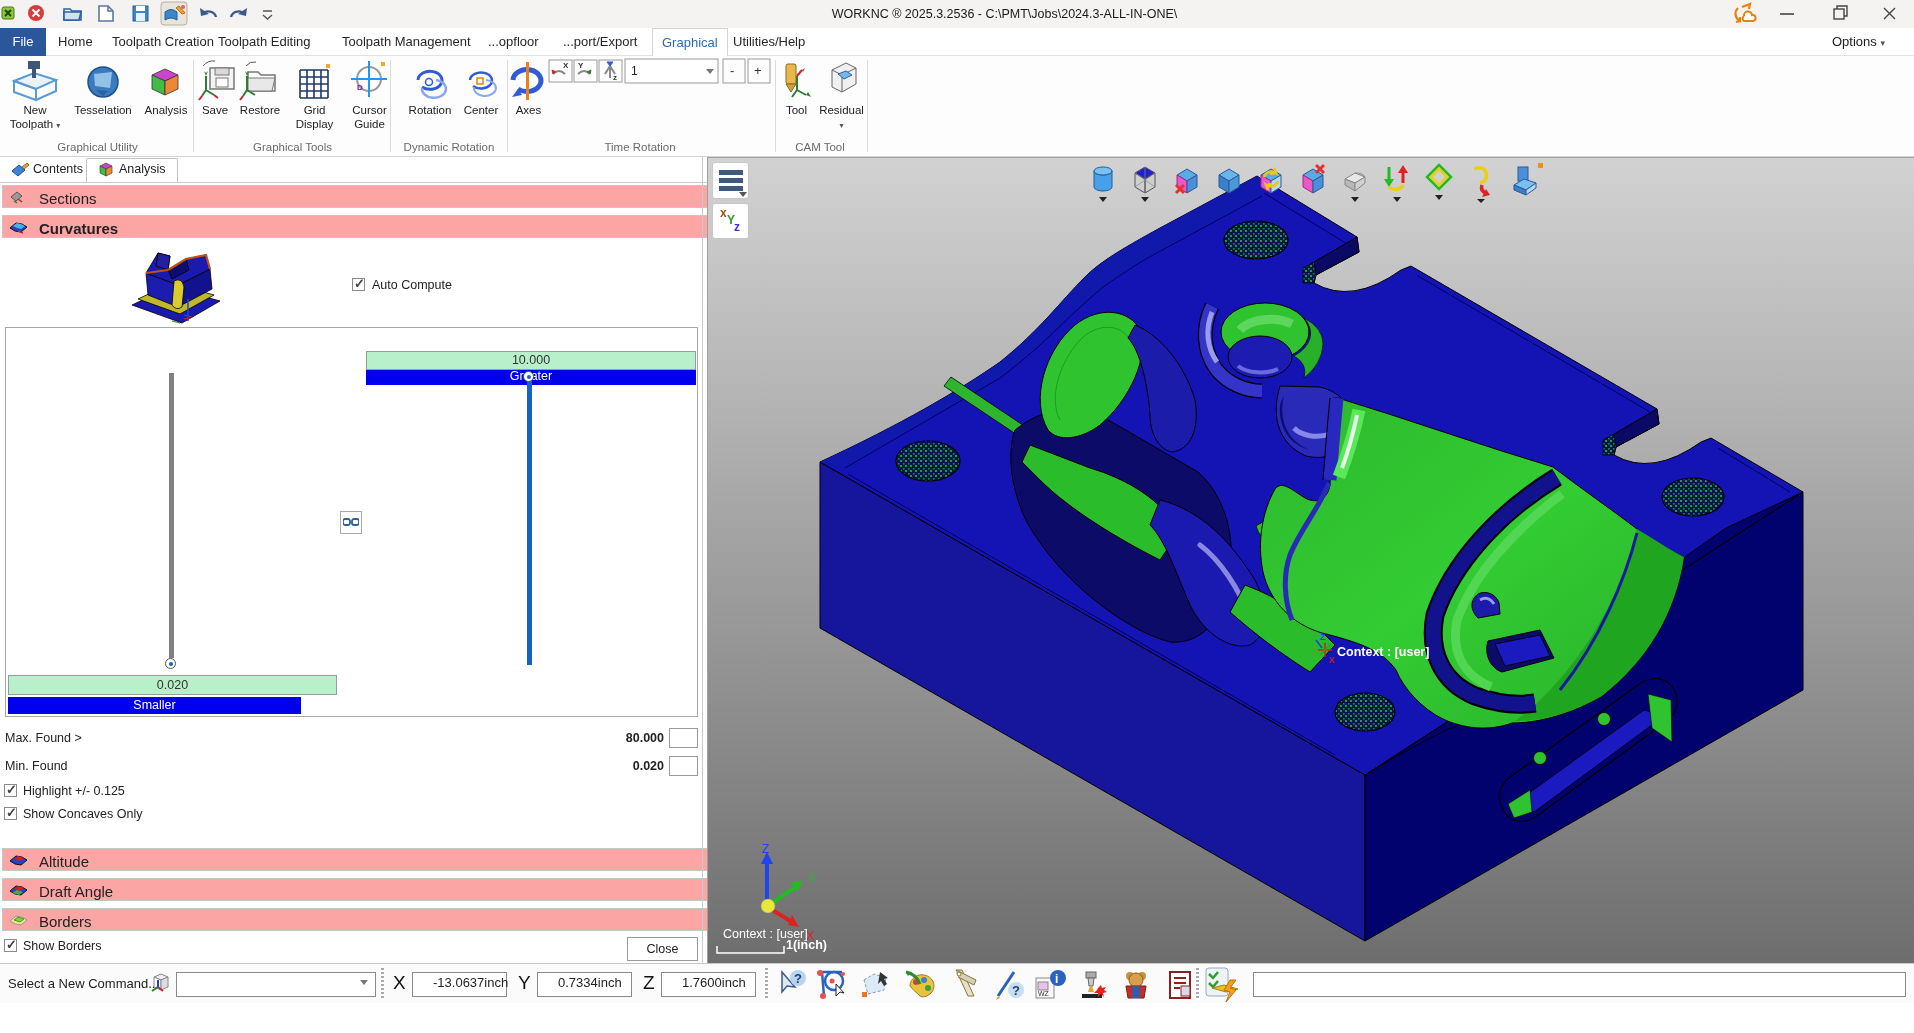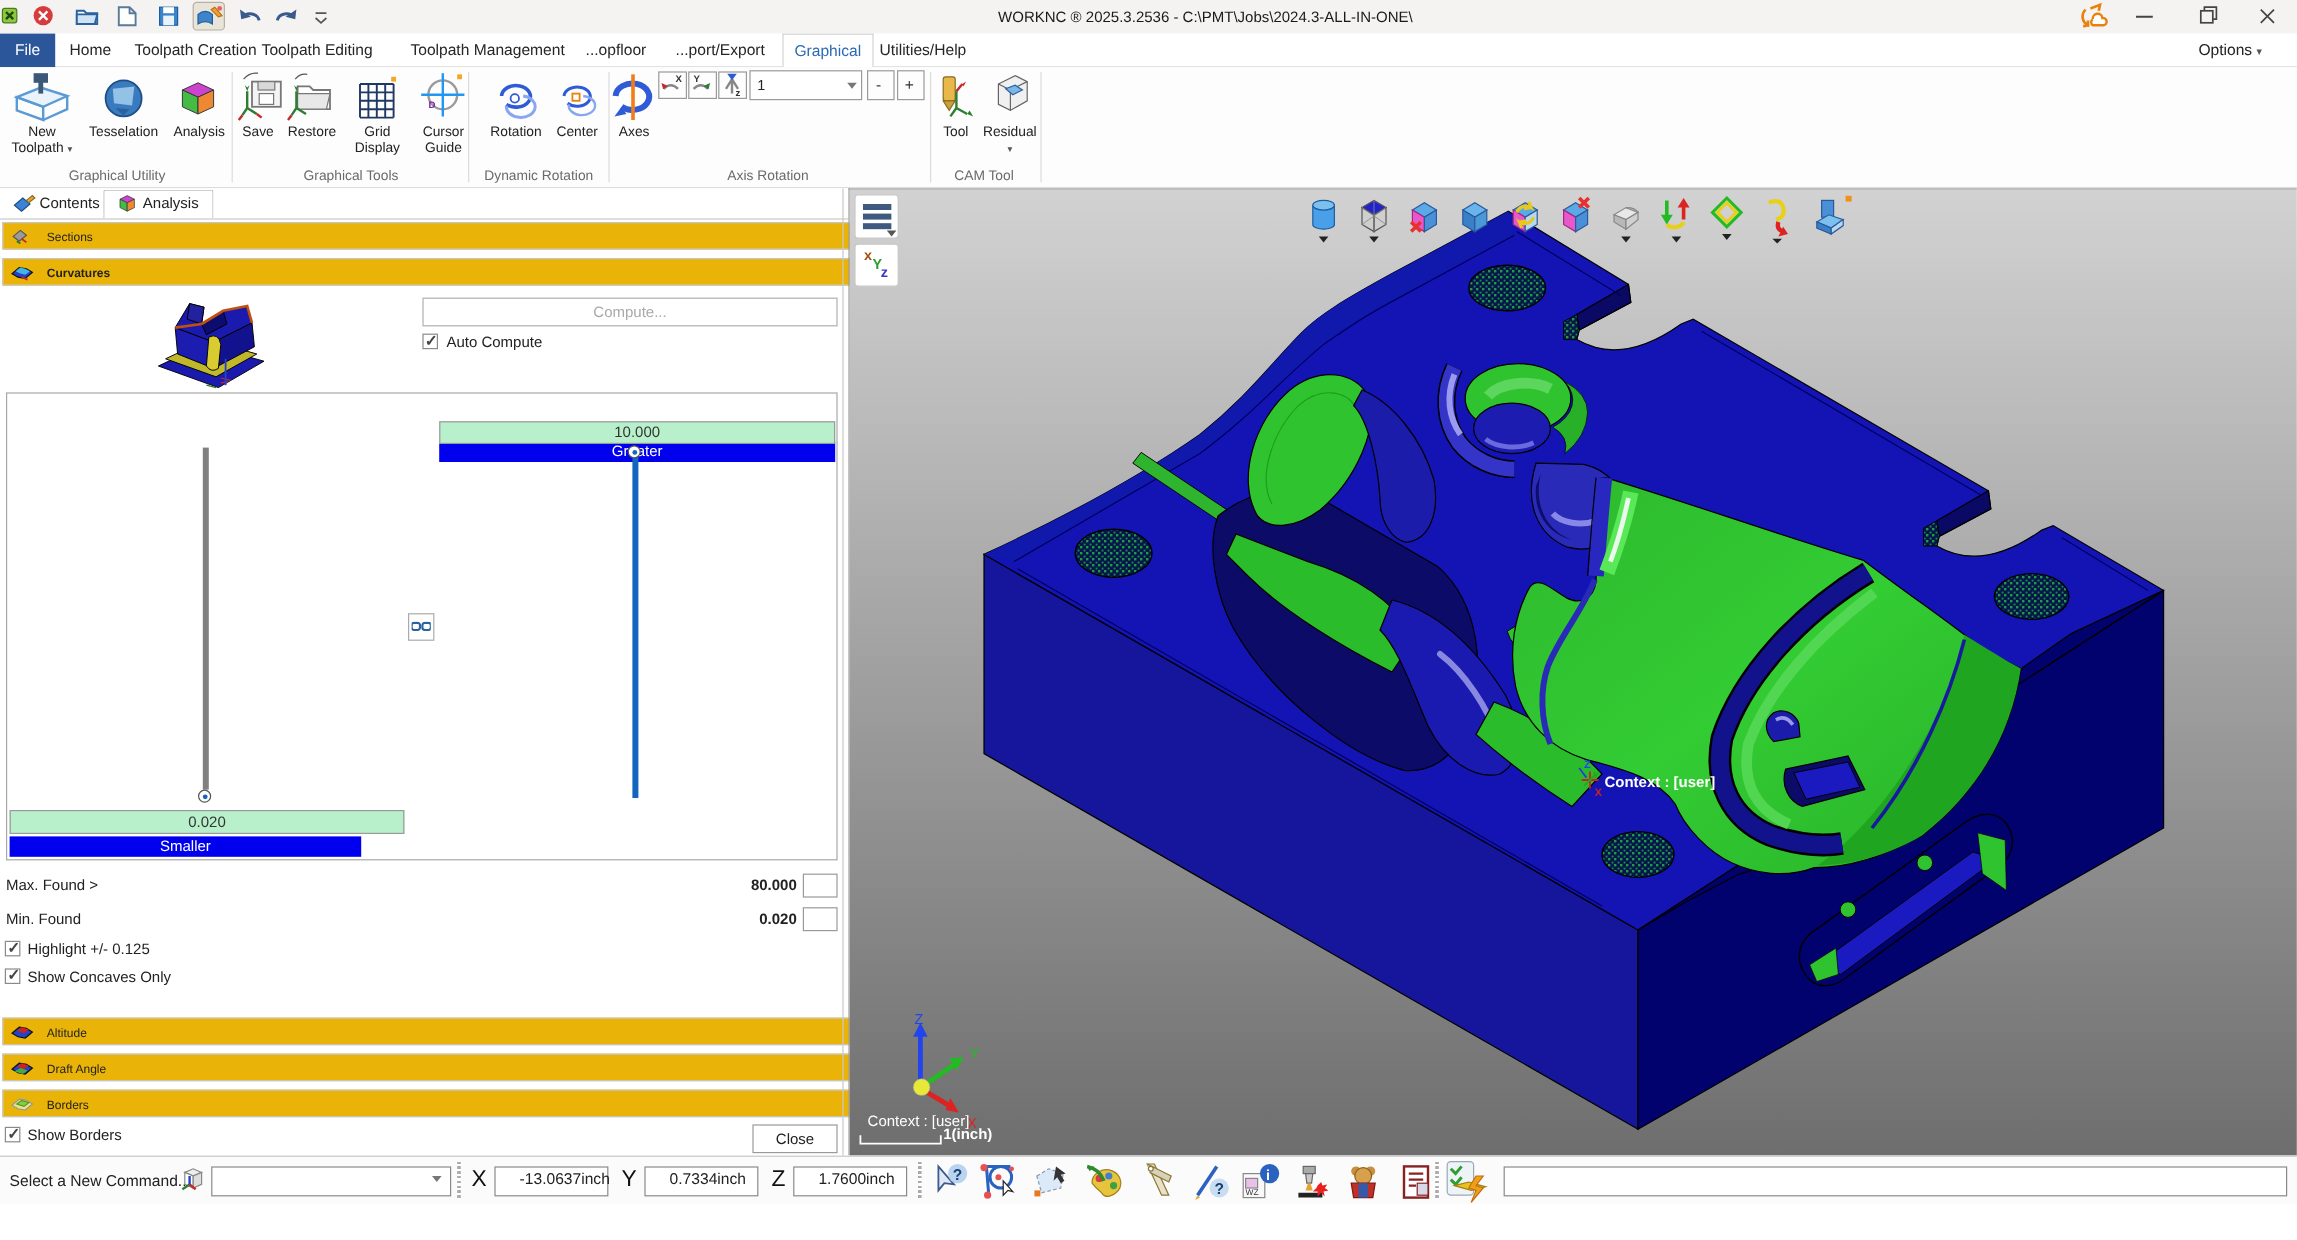--- a/index.html
+++ b/index.html
@@ -16,21 +16,21 @@
 #tab-file { background:#2b579a; color:#fff; }
 #tab-graphical { background:#fff; border:1px solid #d4d4d4; border-bottom:none; color:#2a6ab5; }
 
 #ribbon { left:0; top:56px; width:1914px; height:101px; background:#fdfdfd; border-bottom:1px solid #d4d4d4; }
 .rgroup-sep { position:absolute; top:4px; width:1px; height:92px; background:#dcdcdc; }
 .rlabel { position:absolute; top:85px; height:14px; font-size:11.5px; color:#6a6a6a; text-align:center; }
 .rbtn-label { position:absolute; font-size:11.5px; color:#222; text-align:center; line-height:14px; }
 
 #leftpanel { left:0; top:157px; width:707px; height:806px; background:#ffffff; }
 .ptab { position:absolute; font-size:12.5px; color:#222; }
-.hbar { position:absolute; left:2px; width:772px; height:23px; background:#eab308; border:1px solid #c6c6c6; font-size:10px; color:#222; line-height:21px; }
+.hbar { position:absolute; left:2px; width:772px; height:23px; background:#fca5a5; border:1px solid #c6c6c6; font-size:15px; color:#222; line-height:21px; }
 .hbar .ic { position:absolute; left:6px; top:3px; }
 .hbar .tx { position:absolute; left:36px; top:2px; }
 .greenfield { position:absolute; background:#b7f0cb; border:1px solid #9a9a9a; text-align:center; font-size:12.5px; color:#333; }
 .bluebar { position:absolute; background:#0000ef; color:#fff; text-align:center; font-size:12.5px; }
 .cb { position:absolute; width:13px; height:13px; background:#fff; border:1px solid #8a8a8a; }
 .cb.checked::after { content:"\2713"; position:absolute; left:1px; top:-3px; font-size:13px; color:#444; font-weight:bold; }
 .ptext { position:absolute; font-size:12.5px; color:#222; }
 
 #viewport { left:707px; top:157px; width:1207px; height:806px; background:linear-gradient(#d2d2d2, #6e6e6e); border-top:1px solid #a0a0a0; border-left:1px solid #a0a0a0; }
 
@@ -96,21 +96,21 @@
   </div>
   <div id="ribbon" class="abs">
     <div class="rgroup-sep" style="left:193px;"></div>
     <div class="rgroup-sep" style="left:390px;"></div>
     <div class="rgroup-sep" style="left:507px;"></div>
     <div class="rgroup-sep" style="left:775px;"></div>
     <div class="rgroup-sep" style="left:867px;"></div>
     <div class="rlabel" style="left:10px;width:175px;">Graphical Utility</div>
     <div class="rlabel" style="left:200px;width:185px;">Graphical Tools</div>
     <div class="rlabel" style="left:393px;width:112px;">Dynamic Rotation</div>
-    <div class="rlabel" style="left:540px;width:200px;">Axis Rotation</div>
+    <div class="rlabel" style="left:540px;width:200px;">Time Rotation</div>
     <div class="rlabel" style="left:775px;width:90px;">CAM Tool</div>
 
     <div class="rbtn-label" style="left:4px;top:47px;width:62px;">New<br>Toolpath <span style="font-size:8px;color:#555;">▾</span></div>
     <div class="rbtn-label" style="left:63px;top:47px;width:80px;">Tesselation</div>
     <div class="rbtn-label" style="left:138px;top:47px;width:56px;">Analysis</div>
     <div class="rbtn-label" style="left:196px;top:47px;width:38px;">Save</div>
     <div class="rbtn-label" style="left:236px;top:47px;width:48px;">Restore</div>
     <div class="rbtn-label" style="left:291px;top:47px;width:47px;">Grid<br>Display</div>
     <div class="rbtn-label" style="left:346px;top:47px;width:47px;">Cursor<br>Guide</div>
     <div class="rbtn-label" style="left:402px;top:47px;width:56px;">Rotation</div>
@@ -278,21 +278,20 @@
       <path d="M18 28 L30 8 L42 11 L40 25 L58 14 L78 10 L82 24 L50 40 Z" fill="#1a1aae" stroke="#000" stroke-width="0.8"></path>
       <path d="M30 8 L42 11 L40 25 L28 21 Z" fill="#22229e" stroke="#000" stroke-width="0.8"></path>
       <path d="M40 25 L58 14 L61 25 L44 34 Z" fill="#0d0d70" stroke="#000" stroke-width="0.8"></path>
       <path d="M18 28 L40 25 M40 25 L58 14 L78 10 L82 24" fill="none" stroke="#c05010" stroke-width="2.2"></path>
       <path d="M46 36 Q54 32 56 42 L54 62 Q48 66 44 60 Z" fill="#d8cc30" stroke="#000" stroke-width="0.8"></path>
       <path d="M56 70 l8 2 M56 74 l6 -1" stroke="#c62828" stroke-width="1"></path>
       <path d="M44 76 l8 2" stroke="#2e7d32" stroke-width="1"></path>
       <path d="M60 54 l0 22" stroke="#2244cc" stroke-width="1.5"></path>
     </svg>
 
-    <div class="abs" style="left:352px;top:91px;width:346px;height:24px;background:#fff;border:1px solid #b0b0b0;text-align:center;line-height:22px;font-size:12.5px;color:#aaa;">Compute...</div>
     <div class="cb checked" style="left:352px;top:121px;"></div>
     <div class="ptext" style="left:372px;top:121px;">Auto Compute</div>
 
     <div class="abs" style="left:5px;top:170px;width:693px;height:390px;background:#fff;border:1px solid #a8a8a8;"></div>
     <div class="bluebar" style="left:366px;top:175px;width:330px;height:17px;line-height:17px;margin-top:36px;">Greater</div>
     <div class="greenfield" style="left:366px;top:194px;width:330px;height:19px;line-height:17px;">10.000</div>
 
     <div class="abs" style="left:527px;top:223px;width:5px;height:285px;background:#1565c0;"></div>
     <div class="abs" style="left:523px;top:214px;width:11px;height:11px;border-radius:50%;background:#fff;border:1px solid #555;"></div>
     <div class="abs" style="left:527px;top:218px;width:4px;height:4px;border-radius:50%;background:#1565c0;"></div>

